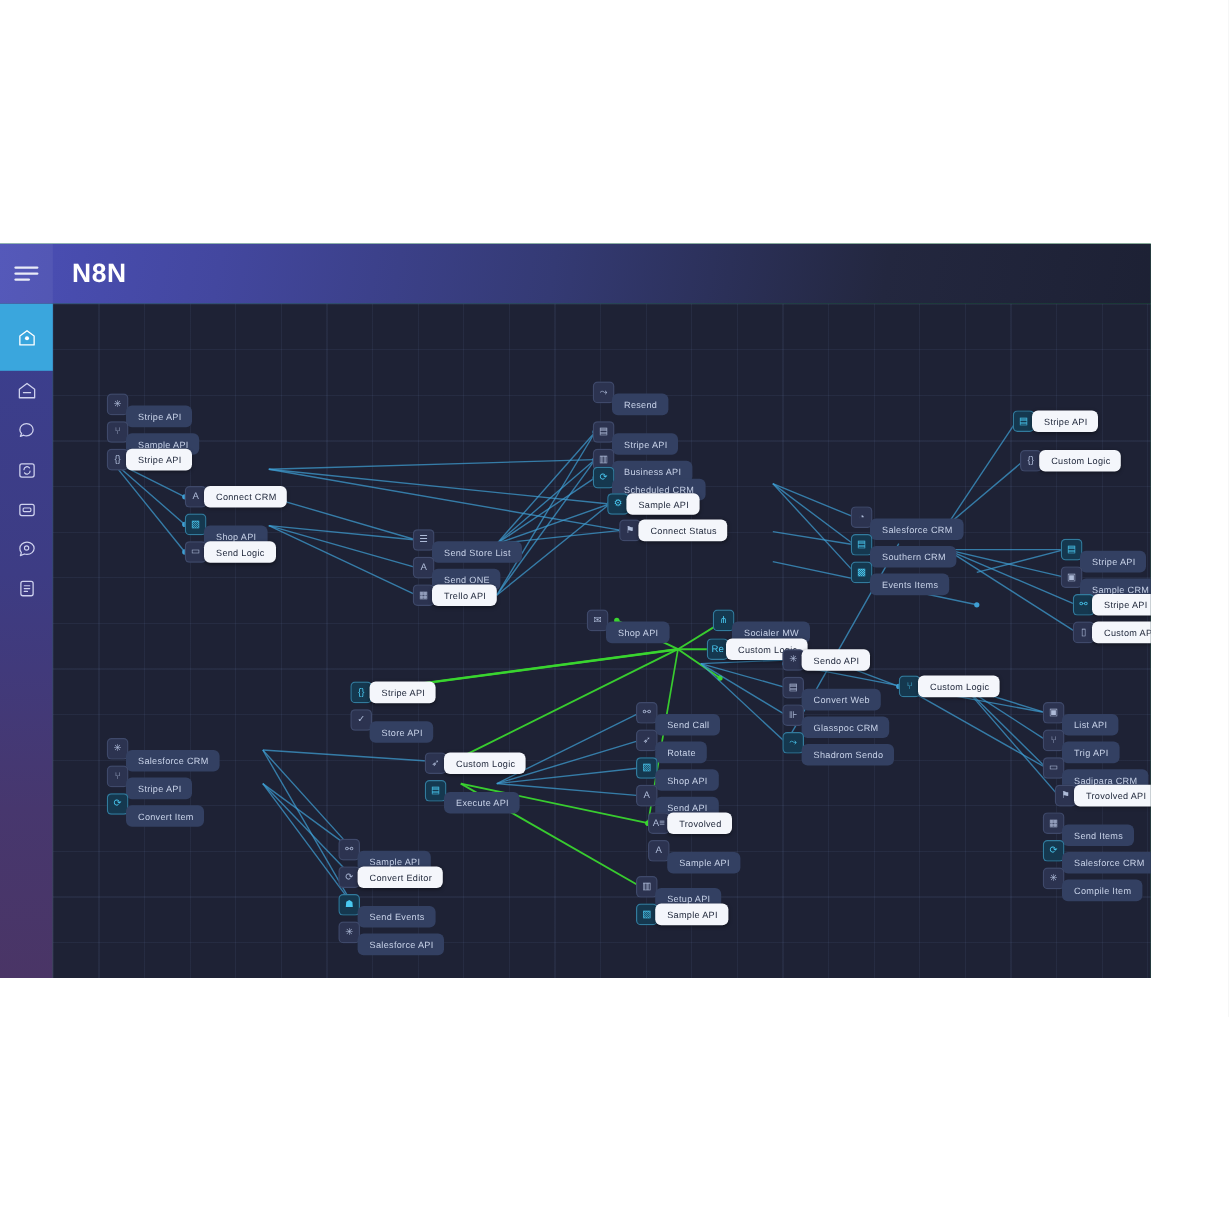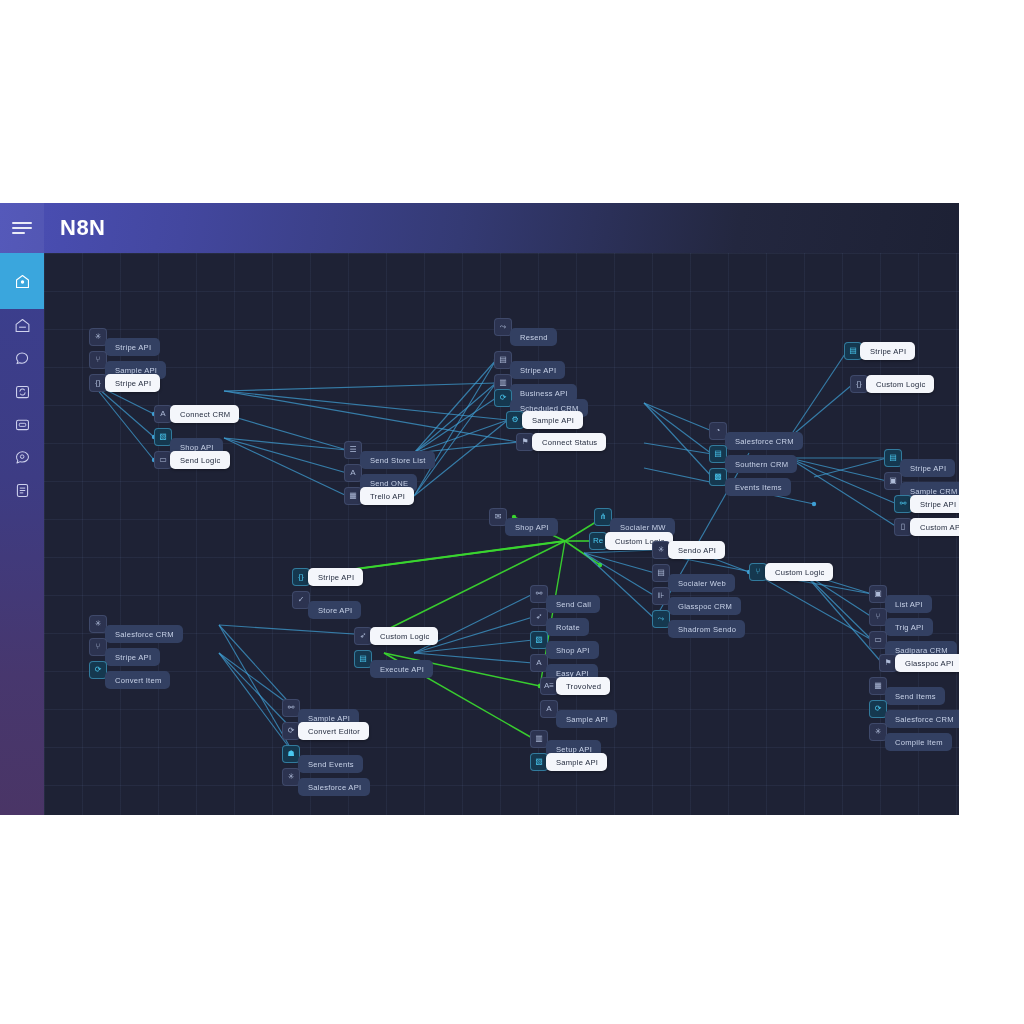--- a/index.html
+++ b/index.html
@@ -462,21 +462,21 @@
         <div class="node mid" style="left: 486px; top: 355px;">
           <div class="badge" style="color: rgb(174, 187, 216); font-size: 8px; line-height: 1;">➶</div>
           <div class="pill">Rotate</div>
         </div>
         <div class="node mid accent" style="left: 486px; top: 378px;">
           <div class="badge" style="color: rgb(73, 200, 240); font-size: 8px; line-height: 1;">▧</div>
           <div class="pill">Shop API</div>
         </div>
         <div class="node mid" style="left: 486px; top: 401px;">
           <div class="badge" style="color: rgb(174, 187, 216); font-size: 8px; line-height: 1;">A</div>
-          <div class="pill">Easy API</div>
+          <div class="pill">Send API</div>
         </div>
         <div class="node light" style="left: 496px; top: 424px;">
           <div class="badge" style="color: rgb(174, 187, 216); font-size: 8px; line-height: 1;">A≡</div>
           <div class="pill">Trovolved</div>
         </div>
         <div class="node mid" style="left: 496px; top: 447px;">
           <div class="badge" style="color: rgb(174, 187, 216); font-size: 8px; line-height: 1;">A</div>
           <div class="pill">Sample API</div>
         </div>
         <div class="node mid" style="left: 486px; top: 477px;">
@@ -486,21 +486,21 @@
         <div class="node light accent" style="left: 486px; top: 500px;">
           <div class="badge" style="color: rgb(73, 200, 240); font-size: 8px; line-height: 1;">▧</div>
           <div class="pill">Sample API</div>
         </div>
         <div class="node light" style="left: 608px; top: 288px;">
           <div class="badge" style="color: rgb(174, 187, 216); font-size: 8px; line-height: 1;">✳</div>
           <div class="pill">Sendo API</div>
         </div>
         <div class="node mid" style="left: 608px; top: 311px;">
           <div class="badge" style="color: rgb(174, 187, 216); font-size: 8px; line-height: 1;">▤</div>
-          <div class="pill">Socialer Web</div>
+          <div class="pill">Convert Web</div>
         </div>
         <div class="node mid" style="left: 608px; top: 334px;">
           <div class="badge" style="color: rgb(174, 187, 216); font-size: 8px; line-height: 1;">⊪</div>
           <div class="pill">Glasspoc CRM</div>
         </div>
         <div class="node mid accent" style="left: 608px; top: 357px;">
           <div class="badge" style="color: rgb(73, 200, 240); font-size: 8px; line-height: 1;">⤳</div>
           <div class="pill">Shadrom Sendo</div>
         </div>
         <div class="node mid" style="left: 825px; top: 332px;">
@@ -510,21 +510,21 @@
         <div class="node mid" style="left: 825px; top: 355px;">
           <div class="badge" style="color: rgb(174, 187, 216); font-size: 8px; line-height: 1;">⑂</div>
           <div class="pill">Trig API</div>
         </div>
         <div class="node mid" style="left: 825px; top: 378px;">
           <div class="badge" style="color: rgb(174, 187, 216); font-size: 8px; line-height: 1;">▭</div>
           <div class="pill">Sadipara CRM</div>
         </div>
         <div class="node light" style="left: 835px; top: 401px;">
           <div class="badge" style="color: rgb(174, 187, 216); font-size: 8px; line-height: 1;">⚑</div>
-          <div class="pill">Glasspoc API</div>
+          <div class="pill">Trovolved API</div>
         </div>
         <div class="node mid" style="left: 825px; top: 424px;">
           <div class="badge" style="color: rgb(174, 187, 216); font-size: 8px; line-height: 1;">▦</div>
           <div class="pill">Send Items</div>
         </div>
         <div class="node mid accent" style="left: 825px; top: 447px;">
           <div class="badge" style="color: rgb(73, 200, 240); font-size: 8px; line-height: 1;">⟳</div>
           <div class="pill">Salesforce CRM</div>
         </div>
         <div class="node mid" style="left: 825px; top: 470px;">

